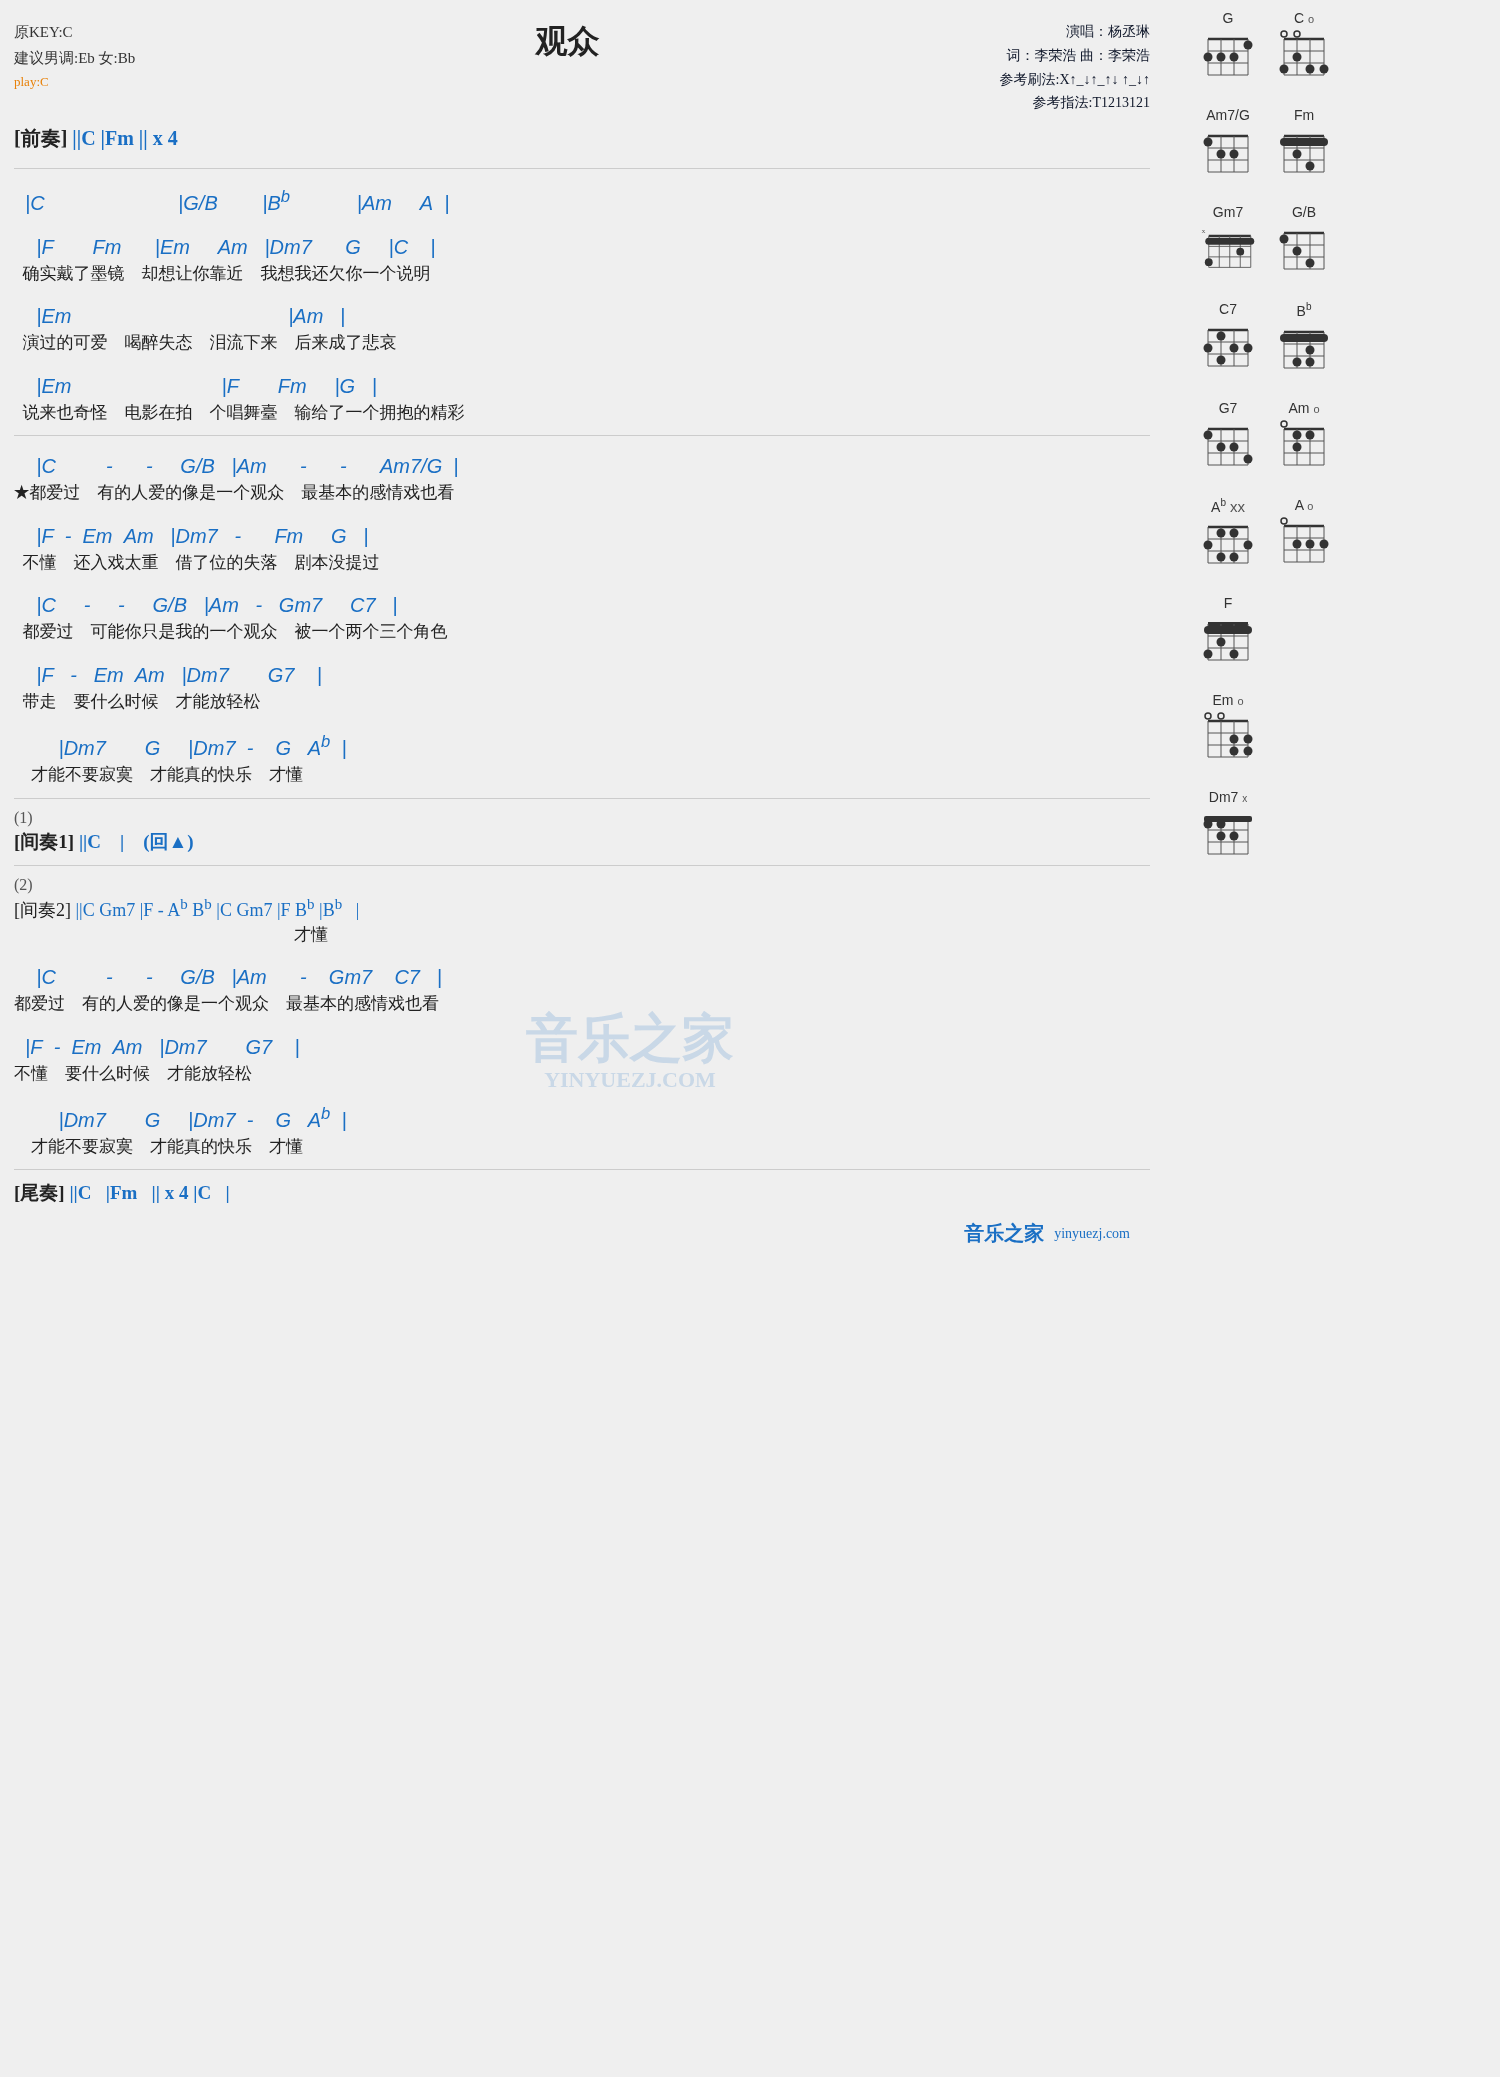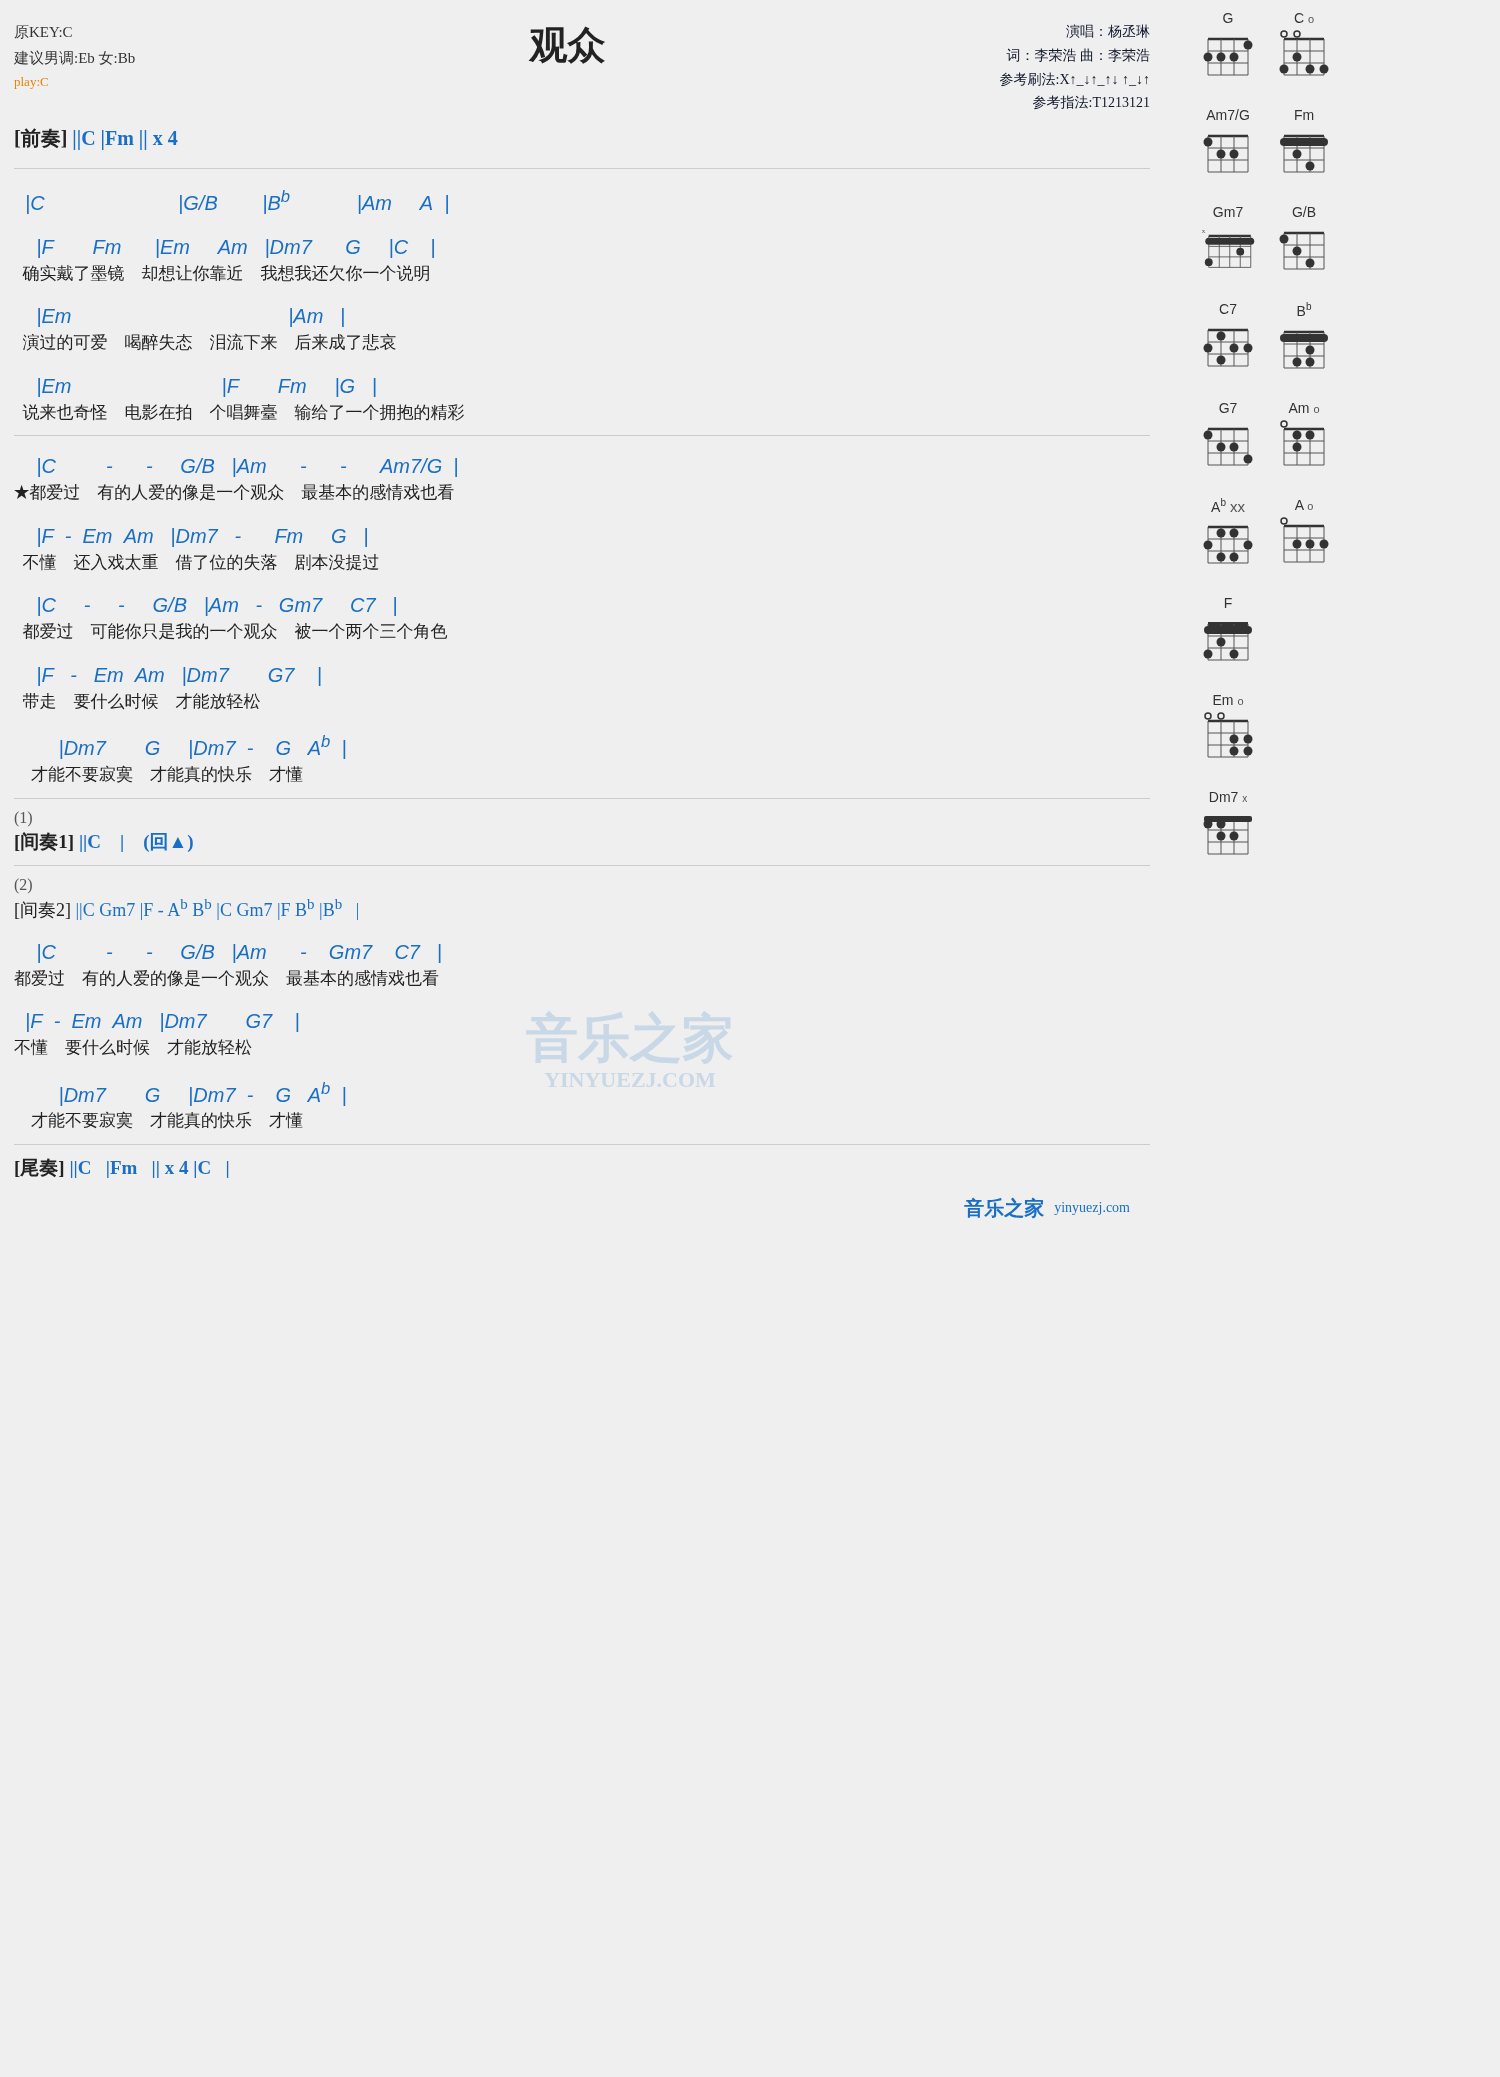--- a/index.html
+++ b/index.html
@@ -42,21 +42,21 @@
       font-size: 15px;
       color: #333;
       line-height: 1.7;
     }
     .header-left .play-key {
       color: #e8820a;
       font-weight: normal;
       font-size: 13px;
     }
     .song-title {
-      font-size: 38px;
+      font-size: 32px;
       font-weight: bold;
       color: #222;
       text-align: center;
       flex: 1;
       padding-top: 0;
     }
     .header-right {
       font-size: 14px;
       color: #0f172a;
       text-align: right;
@@ -264,20 +264,21 @@
     </div>
 
     <hr class="divider">
 
     <div class="song-section">
       <div class="paren-label">(2)</div>
       <div style="font-size:18px; font-weight:normal; color:#222;">
         <span>[间奏2]</span>
         <span class="blue"> ||C  Gm7 |F  -  A<sup>b</sup>  B<sup>b</sup>  |C  Gm7  |F  B<sup>b</sup>  |B<sup>b</sup>&nbsp;&nbsp;&nbsp;|</span>
       </div>
+      <div class="lyric-line" style="padding-left: 280px;">才懂</div>
     </div>
 
     <div class="song-section">
       <div class="chord-line blue">&nbsp;&nbsp;&nbsp;&nbsp;|C&nbsp;&nbsp;&nbsp;&nbsp;&nbsp;&nbsp;&nbsp;&nbsp;&nbsp;-&nbsp;&nbsp;&nbsp;&nbsp;&nbsp;&nbsp;-&nbsp;&nbsp;&nbsp;&nbsp;&nbsp;G/B&nbsp;&nbsp;&nbsp;|Am&nbsp;&nbsp;&nbsp;&nbsp;&nbsp;&nbsp;-&nbsp;&nbsp;&nbsp;&nbsp;Gm7&nbsp;&nbsp;&nbsp;&nbsp;C7&nbsp;&nbsp;&nbsp;|</div>
       <div class="lyric-line">都爱过&nbsp;&nbsp;&nbsp;&nbsp;有的人爱的像是一个观众&nbsp;&nbsp;&nbsp;&nbsp;最基本的感情戏也看</div>
 
       <div class="chord-line blue">&nbsp;&nbsp;|F&nbsp;&nbsp;-&nbsp;&nbsp;Em&nbsp;&nbsp;Am&nbsp;&nbsp;&nbsp;|Dm7&nbsp;&nbsp;&nbsp;&nbsp;&nbsp;&nbsp;&nbsp;G7&nbsp;&nbsp;&nbsp;&nbsp;|</div>
       <div class="lyric-line">不懂&nbsp;&nbsp;&nbsp;&nbsp;要什么时候&nbsp;&nbsp;&nbsp;&nbsp;才能放轻松</div>
 
       <div class="chord-line blue">&nbsp;&nbsp;&nbsp;&nbsp;&nbsp;&nbsp;&nbsp;&nbsp;|Dm7&nbsp;&nbsp;&nbsp;&nbsp;&nbsp;&nbsp;&nbsp;G&nbsp;&nbsp;&nbsp;&nbsp;&nbsp;|Dm7&nbsp;&nbsp;-&nbsp;&nbsp;&nbsp;&nbsp;G&nbsp;&nbsp;&nbsp;A<sup>b</sup>&nbsp;&nbsp;|</div>

